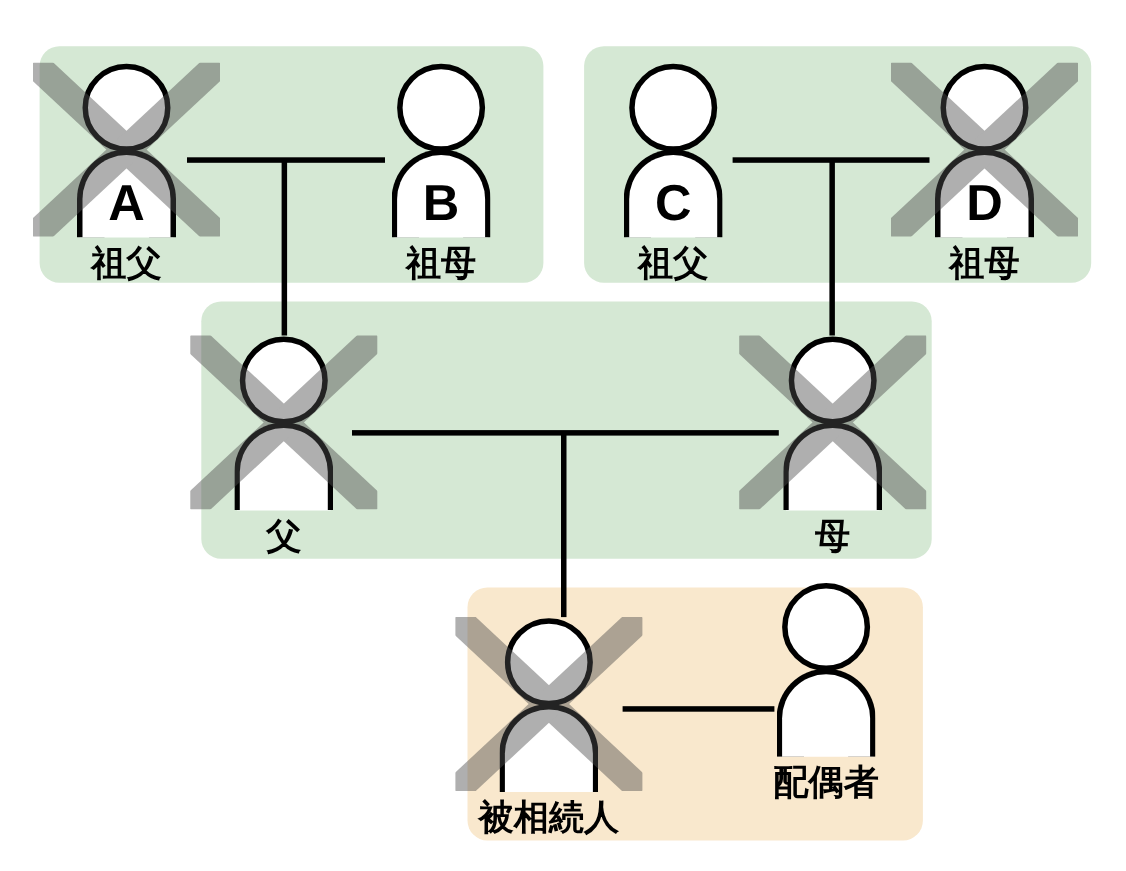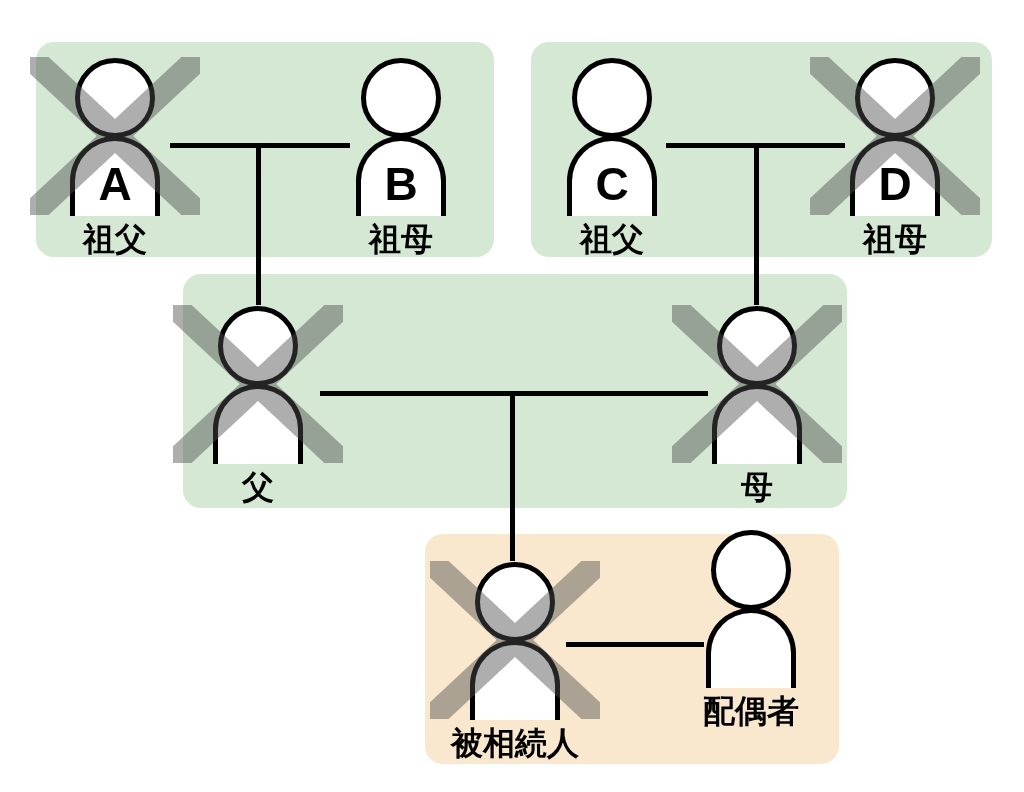--- a/index.html
+++ b/index.html
@@ -167,21 +167,21 @@
     <div class="pbody"></div>
     <div class="plabel">母</div>
     <svg class="cross" width="170" height="158" viewBox="0 0 170 158">
       <g opacity="0.45" fill="#4E4E4E">
         <rect x="-31" y="66.5" width="232" height="25" transform="rotate(43 85 79)"></rect>
         <rect x="-31" y="66.5" width="232" height="25" transform="rotate(-43 85 79)"></rect>
       </g>
     </svg>
   </div>
 
-  <div class="person" style="left:470px; top:562px;text-align:right;">
+  <div class="person" style="left:454px; top:562px;text-align:right;">
     <div class="head"></div>
     <div class="pbody"></div>
     <div class="plabel">被相続人</div>
     <svg class="cross" width="170" height="158" viewBox="0 0 170 158">
       <g opacity="0.45" fill="#4E4E4E">
         <rect x="-31" y="66.5" width="232" height="25" transform="rotate(43 85 79)"></rect>
         <rect x="-31" y="66.5" width="232" height="25" transform="rotate(-43 85 79)"></rect>
       </g>
     </svg>
   </div>

